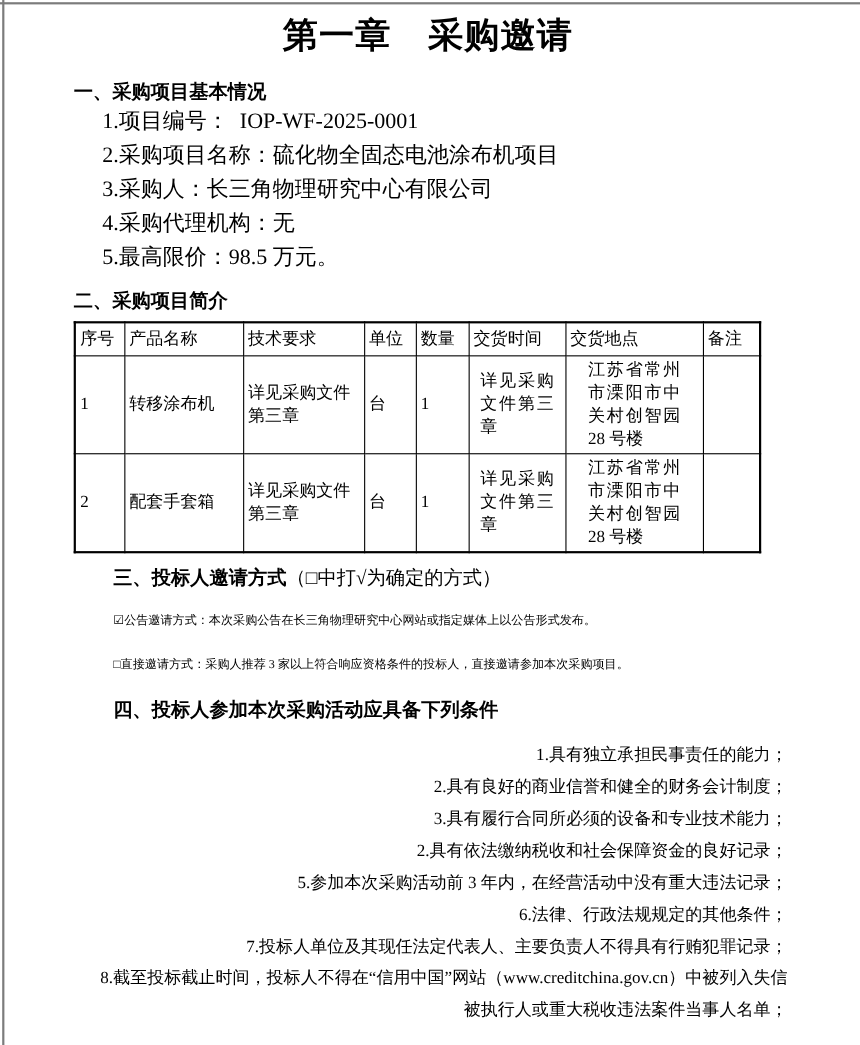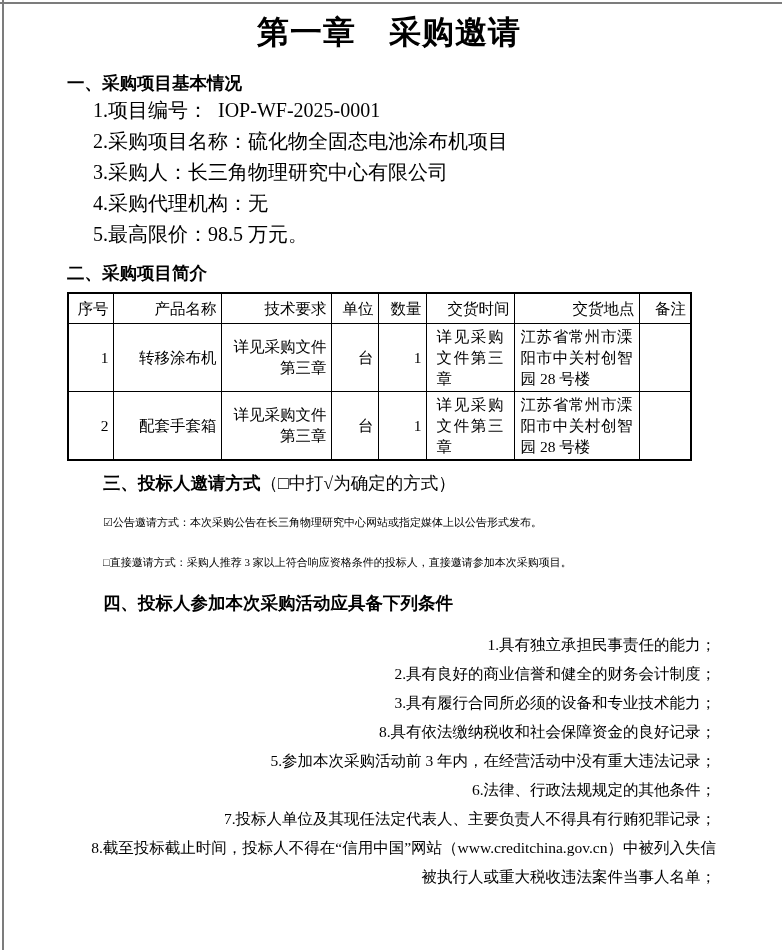--- a/index.html
+++ b/index.html
@@ -28,28 +28,28 @@
 
   .sec1-items { font-size:20px; }
   .sec1-items .item { line-height:31px; text-indent:31px; }
 
   table.products-table {
     margin-top:7px; margin-left:5px; width:623px;
     border-collapse:collapse; table-layout:fixed;
     border:2px solid #000; font-size:15.5px;
   }
   .products-table th, .products-table td {
-    border:1px solid #000; text-align:right; vertical-align:middle;
+    border:1px solid #000; text-align:left; vertical-align:middle;
     padding:2px 4px; line-height:21px; font-weight:normal; overflow:hidden;
   }
   .products-table thead tr { height:30px; }
   .products-table tbody tr.r1 { height:64px; }
   .products-table tbody tr.r2 { height:60px; }
   .products-table td.cell-time { text-align:justify; padding:2px 10px; }
-  .products-table td.cell-place { text-align:justify; padding:2px 6px; }
+  .products-table td.cell-place { text-align:justify; padding:2px 20px; }
   .col-no{width:45px;} .col-name{width:108px;} .col-spec{width:110px;}
   .col-unit{width:47px;} .col-qty{width:48px;} .col-time{width:88px;}
   .col-place{width:125px;} .col-remark{width:52px;}
 
   .para { font-size:11px; line-height:35px; text-indent:41px; }
   .p1 { margin-top:10px; }
   .p2 { margin-top:5px; }
 
   .sec4-items { margin-top:15px; font-size:15.5px; }
   .sec4-items .item { line-height:29px; text-indent:31px;text-align:right; }
@@ -133,20 +133,20 @@
 
   <div class="para p2">
     <span class="t">□</span><span class="t">直接邀请方式：采购人推荐 3 家以上符合响应资格条件的投标人，直接邀请参加本次采购项目。</span>
   </div>
 
   <div class="sec-heading h4 t">四、投标人参加本次采购活动应具备下列条件</div>
   <div class="sec4-items">
     <div class="item t">1.具有独立承担民事责任的能力；</div>
     <div class="item t">2.具有良好的商业信誉和健全的财务会计制度；</div>
     <div class="item t">3.具有履行合同所必须的设备和专业技术能力；</div>
-    <div class="item t">8.具有依法缴纳税收和社会保障资金的良好记录；</div>
+    <div class="item t">2.具有依法缴纳税收和社会保障资金的良好记录；</div>
     <div class="item t">5.参加本次采购活动前 3 年内，在经营活动中没有重大违法记录；</div>
     <div class="item t">6.法律、行政法规规定的其他条件；</div>
     <div class="item less-indent t">7.投标人单位及其现任法定代表人、主要负责人不得具有行贿犯罪记录；</div>
     <div class="item less-indent t">8.截至投标截止时间，投标人不得在“信用中国”网站（www.creditchina.gov.cn）中被列入失信被执行人或重大税收违法案件当事人名单；</div>
   </div>
 
 </div>
 
 </body></html>

